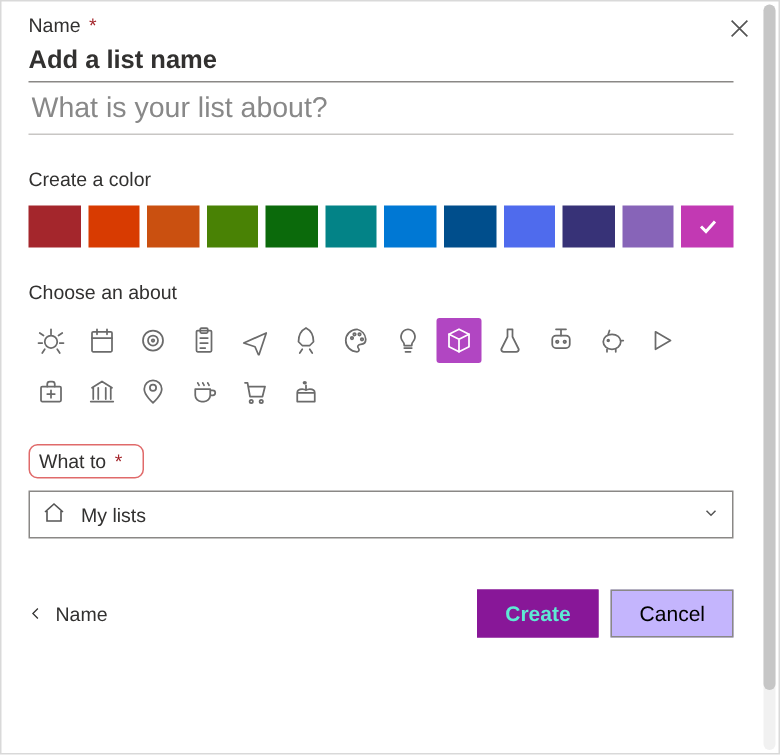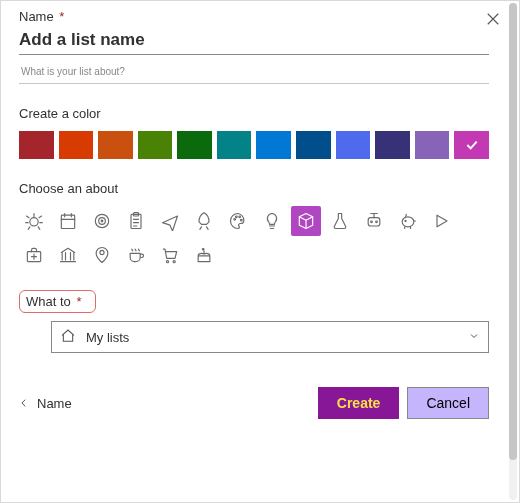--- a/index.html
+++ b/index.html
@@ -71,21 +71,21 @@
     margin-top: 22px;
   }
   .desc-input-wrap {
     margin-top: 6px;
     border-bottom: 1px solid #c8c6c4;
     padding-bottom: 4px;
   }
   .desc-input {
     border: none;
     outline: none;
-    font-size: 10px;
+    font-size: 19px;
     color: #404040;
     background: transparent;
     width: 100%;
   }
   .desc-input::placeholder { color: #888; }
   .color-row {
     display: flex;
     gap: 5px;
     margin-top: 10px;
   }
@@ -129,21 +129,20 @@
     margin-top: 8px;
     border: 1px solid #8a8886;
     height: 32px;
     display: flex;
     align-items: center;
     padding: 0 8px;
     cursor: pointer;
     font-size: 13px;
     color: #323130;
     gap: 10px;
-    margin-left: 32px;
   }
   .save-dropdown .home-ico { color: #555; }
   .save-dropdown .chev { margin-left: auto; color: #555; }
   .footer {
     display: flex;
     align-items: center;
     margin-top: 34px;
     gap: 8px;
   }
   .back-link {
@@ -160,21 +159,21 @@
     padding: 0 18px;
     font-size: 14px;
     cursor: pointer;
     border: 1px solid #8a8886;
     background: #c4b5fd;
     display: flex;
     align-items: center;
   }
   .btn.primary {
     background: #881798;
-    color: #fde047;
+    color: #5eead4;
     border-color: #881798;
     font-weight: 600;
   }
 </style>
 </head>
 <body>
 
 <div class="scroll-region">
 
   <div class="close-btn">

